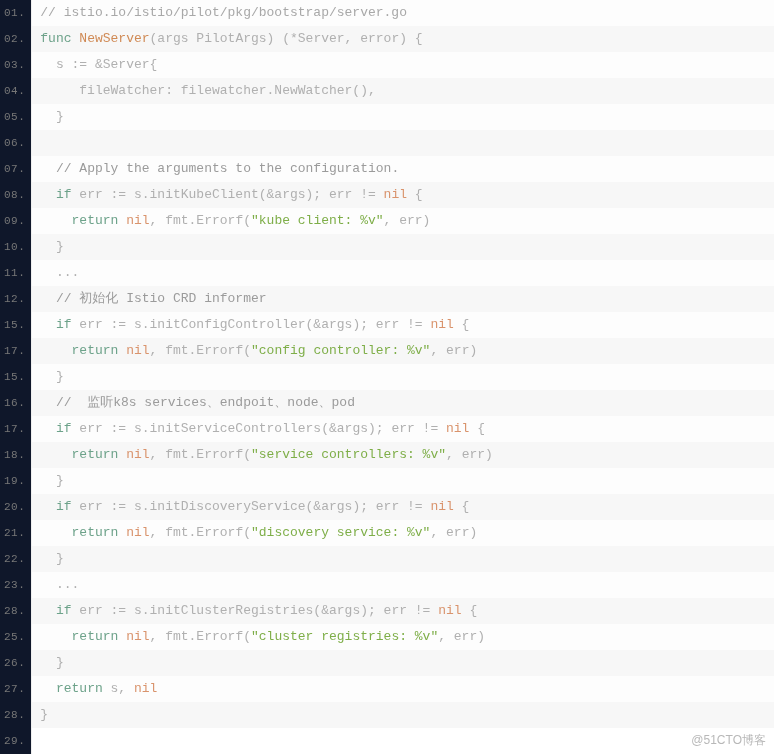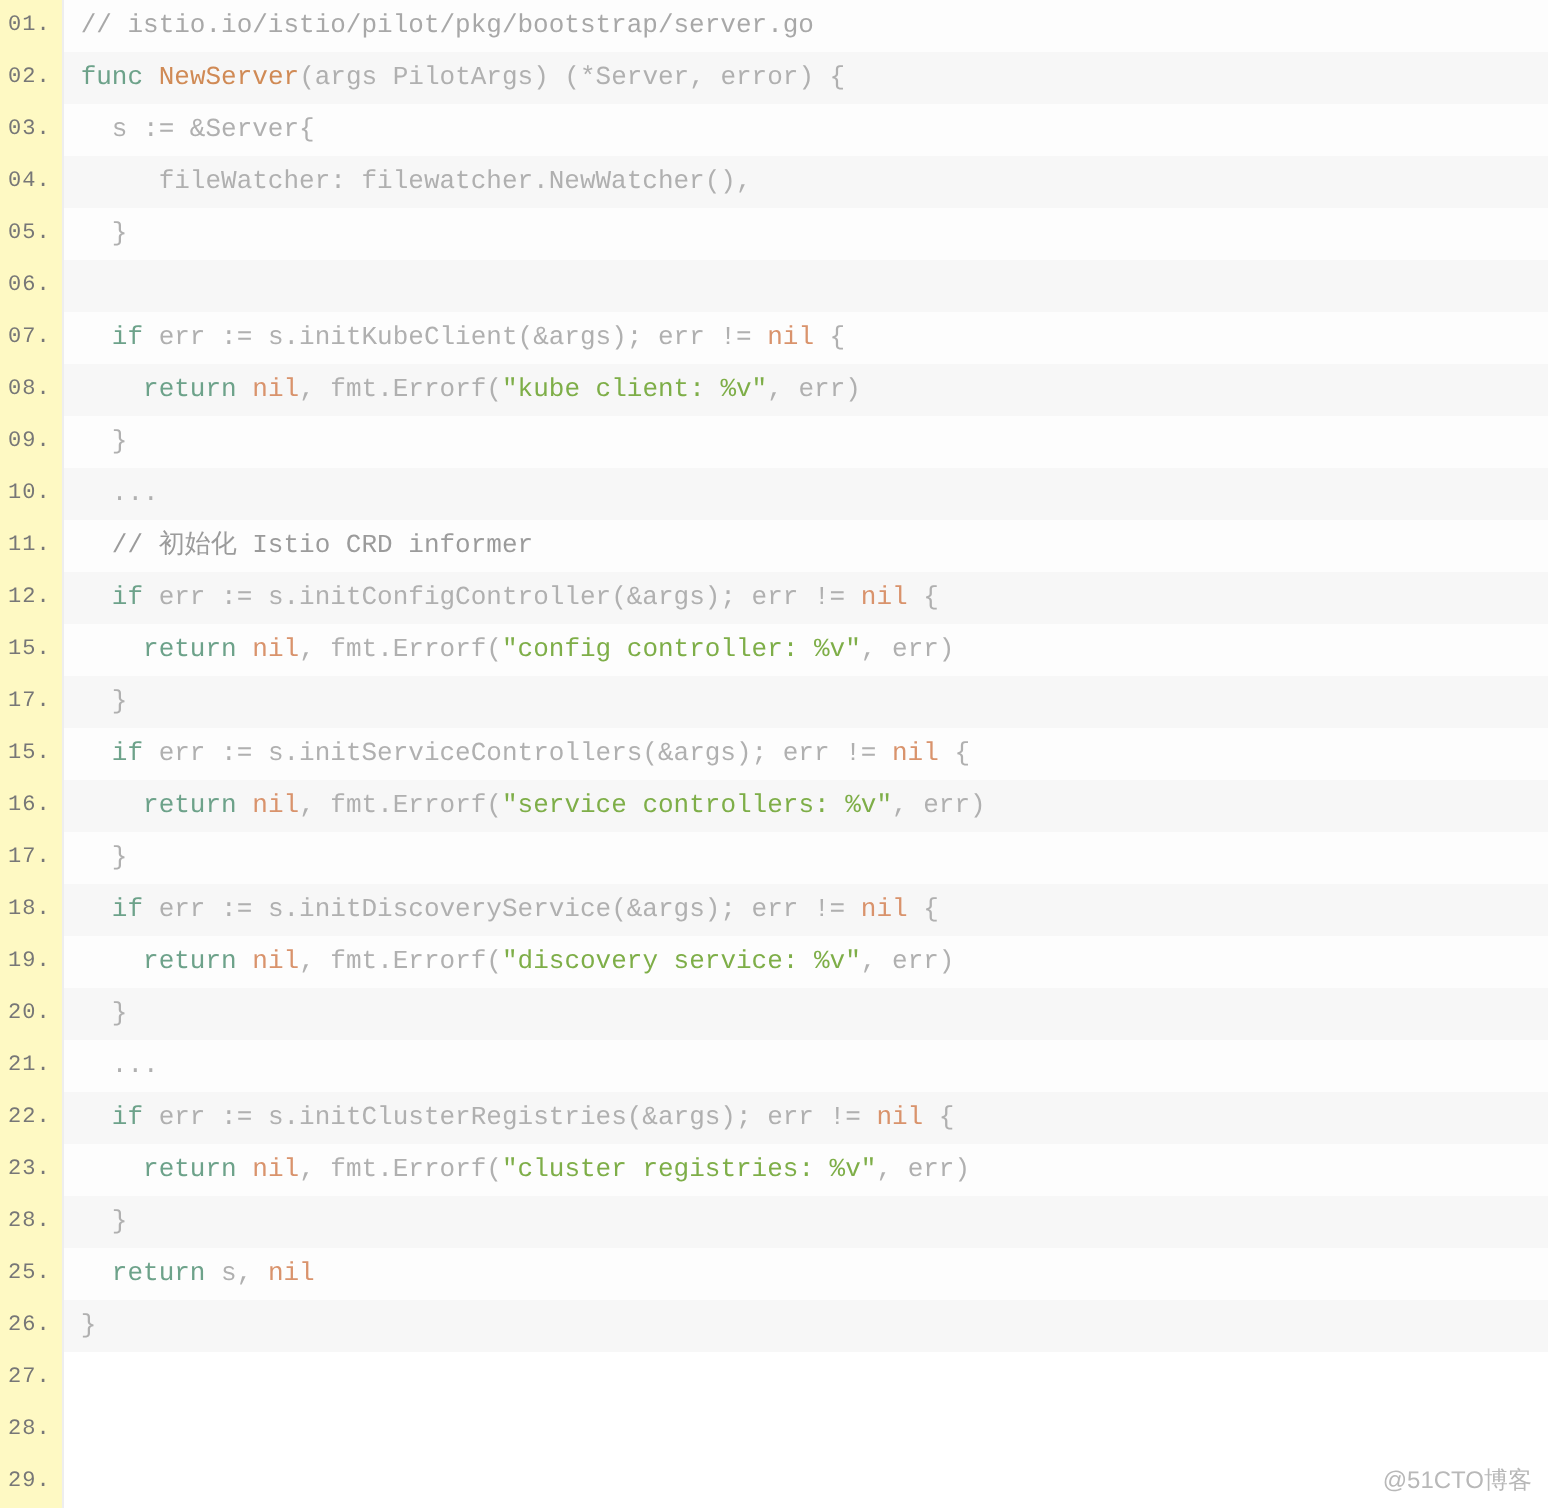--- a/index.html
+++ b/index.html
@@ -7,21 +7,21 @@
     font-family: Consolas, Monaco, "Courier New", monospace;
     font-size: 13px;
     background: #fff;
     width: 774px;
     position: relative;
   }
   .code-area {
     display: flex;
   }
   .gutter {
-    background: #fef9c3;
+    background: #0f172a;
     color: #777;
     text-align: right;
     padding: 0;
     user-select: none;
     font-size: 11px;
     border-right: 1px solid #eee;
   }
   .gutter .ln {
     height: 26px;
     line-height: 26px;
@@ -111,28 +111,30 @@
       <div class="ln">28.</div>
       <div class="ln">29.</div>
     </div>
   <div class="code">
       <div class="line"><span class="cmt">// istio.io/istio/pilot/pkg/bootstrap/server.go</span></div>
       <div class="line"><span class="kw">func</span> <span class="fn">NewServer</span>(args PilotArgs) (*Server, error) {</div>
       <div class="line">  s := &amp;Server{</div>
       <div class="line">     fileWatcher: filewatcher.NewWatcher(),</div>
       <div class="line">  }</div>
       <div class="line"></div>
+      <div class="line">  <span class="cmt2">// Apply the arguments to the configuration.</span></div>
       <div class="line">  <span class="kw">if</span> err := s.initKubeClient(&amp;args); err != <span class="nil">nil</span> {</div>
       <div class="line">    <span class="kw">return</span> <span class="nil">nil</span>, fmt.Errorf(<span class="str">"kube client: %v"</span>, err)</div>
       <div class="line">  }</div>
       <div class="line">  ...</div>
       <div class="line">  <span class="cmt2">// 初始化 Istio CRD informer</span></div>
       <div class="line">  <span class="kw">if</span> err := s.initConfigController(&amp;args); err != <span class="nil">nil</span> {</div>
       <div class="line">    <span class="kw">return</span> <span class="nil">nil</span>, fmt.Errorf(<span class="str">"config controller: %v"</span>, err)</div>
       <div class="line">  }</div>
+      <div class="line">  <span class="cmt2">//  监听k8s services、endpoit、node、pod</span></div>
       <div class="line">  <span class="kw">if</span> err := s.initServiceControllers(&amp;args); err != <span class="nil">nil</span> {</div>
       <div class="line">    <span class="kw">return</span> <span class="nil">nil</span>, fmt.Errorf(<span class="str">"service controllers: %v"</span>, err)</div>
       <div class="line">  }</div>
       <div class="line">  <span class="kw">if</span> err := s.initDiscoveryService(&amp;args); err != <span class="nil">nil</span> {</div>
       <div class="line">    <span class="kw">return</span> <span class="nil">nil</span>, fmt.Errorf(<span class="str">"discovery service: %v"</span>, err)</div>
       <div class="line">  }</div>
       <div class="line">  ...</div>
       <div class="line">  <span class="kw">if</span> err := s.initClusterRegistries(&amp;args); err != <span class="nil">nil</span> {</div>
       <div class="line">    <span class="kw">return</span> <span class="nil">nil</span>, fmt.Errorf(<span class="str">"cluster registries: %v"</span>, err)</div>
       <div class="line">  }</div>

